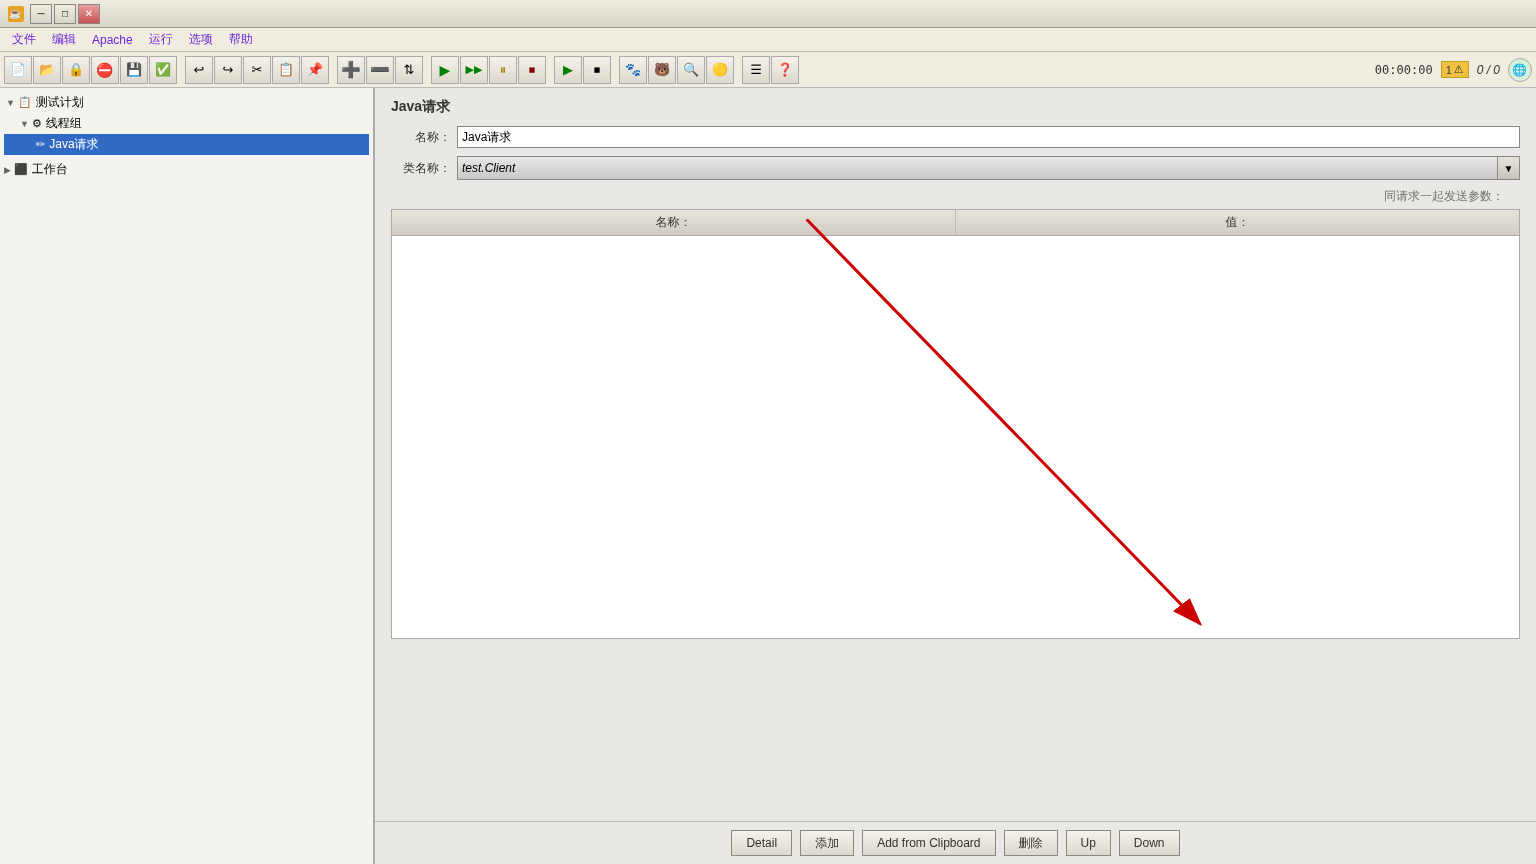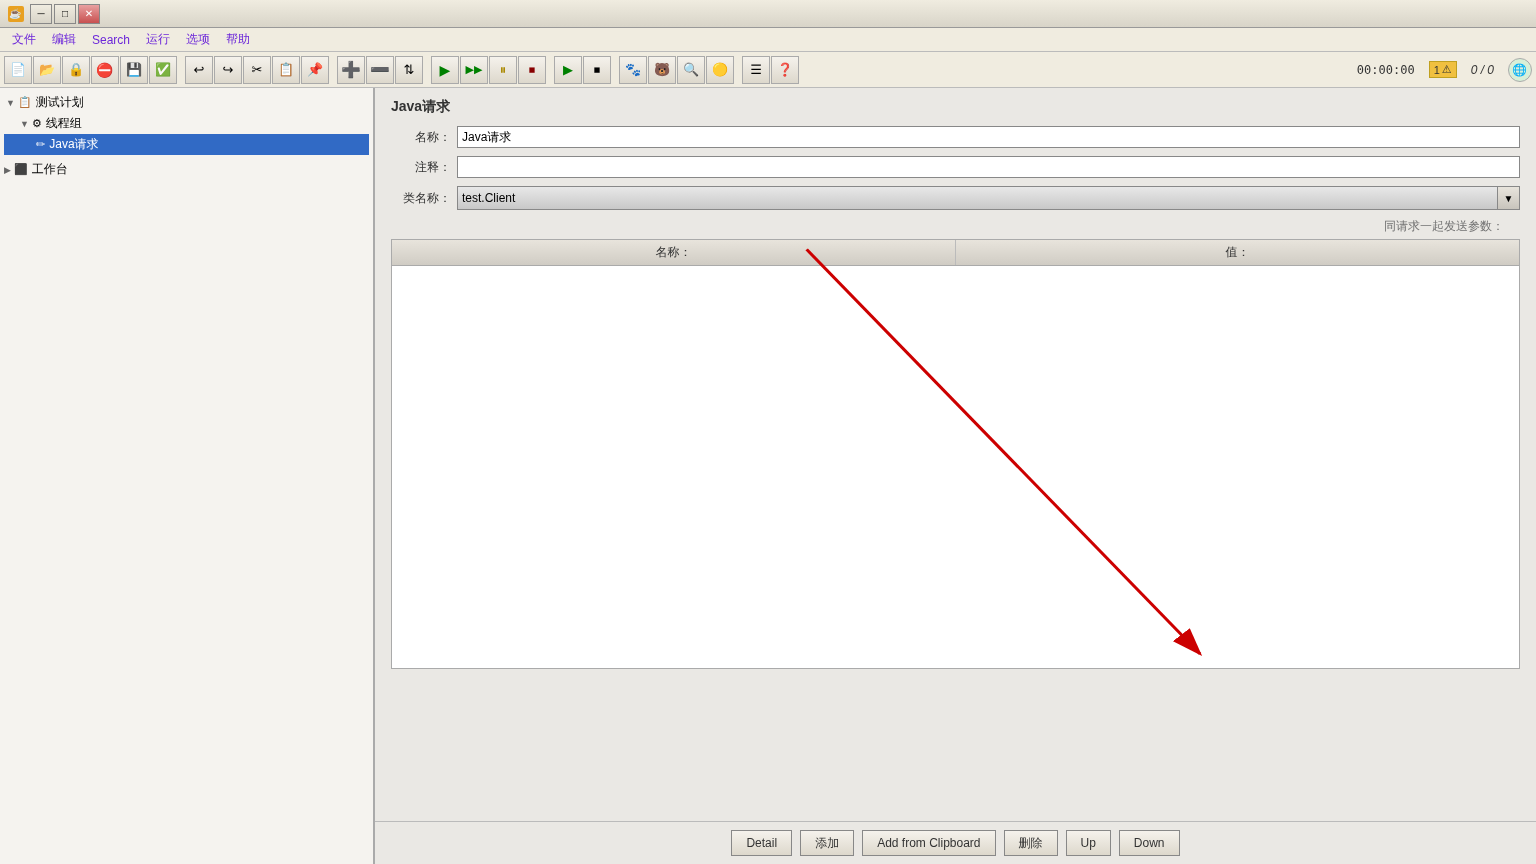--- a/index.html
+++ b/index.html
@@ -66,21 +66,21 @@
       border: 1px solid #aaa;
       cursor: pointer;
       display: flex; align-items: center; justify-content: center;
       font-size: 13px;
     }
     .tb-sep { width: 6px; }
     .toolbar-right {
       margin-left: auto;
       display: flex;
       align-items: center;
-      gap: 14px;
+      gap: 8px;
       font-size: 12px;
       color: #333;
     }
     .time-display { font-family: monospace; font-size: 12px; }
     .warning-badge {
       background: #f0c040;
       border: 1px solid #c0a020;
       padding: 1px 4px;
       font-size: 11px;
       display: flex; align-items: center; gap: 2px;
@@ -174,20 +174,21 @@
     }
     .form-select {
       flex: 1;
       height: 24px;
       border: 1px solid #888;
       background: linear-gradient(to bottom, #e8e8e8, #c8c8c8);
       padding: 2px 4px;
       font-size: 12px;
       appearance: none;
       cursor: pointer;
+      font-style: italic;
     }
     .select-arrow {
       width: 22px; height: 24px;
       background: linear-gradient(to bottom, #e8e4dc, #c8c4bc);
       border: 1px solid #888;
       border-left: none;
       display: flex; align-items: center; justify-content: center;
       cursor: pointer;
       font-size: 10px;
     }
@@ -269,21 +270,21 @@
   <div class="title-bar-controls">
     <button class="title-btn">─</button>
     <button class="title-btn">□</button>
     <button class="title-btn close">✕</button>
   </div>
 </div>
 
 <div class="menu-bar">
   <span class="menu-item">文件</span>
   <span class="menu-item">编辑</span>
-  <span class="menu-item">Search</span>
+  <span class="menu-item">Apache</span>
   <span class="menu-item">运行</span>
   <span class="menu-item">选项</span>
   <span class="menu-item">帮助</span>
 </div>
 
 <div class="toolbar">
   <button class="tb-btn">📄</button>
   <button class="tb-btn">📂</button>
   <button class="tb-btn">🔒</button>
   <button class="tb-btn" style="color:#cc0000; font-weight:bold; font-size:14px;">⛔</button>
@@ -354,24 +355,20 @@
   <div class="right-panel">
     <div class="content-area">
 
       <div class="section-title">Java请求</div>
 
       <div class="form-row">
         <span class="form-label">名称：</span>
         <input class="form-input" type="text" value="Java请求" style="">
       </div>
 
-      <div class="form-row">
-        <span class="form-label">注释：</span>
-        <input class="form-input" type="text" value="" style="">
-      </div>
 
       <div class="form-row">
         <span class="form-label">类名称：</span>
         <div class="form-select-wrapper">
           <select class="form-select">
             <option>test.Client</option>
           </select>
           <div class="select-arrow">▼</div>
         </div>
       </div>

